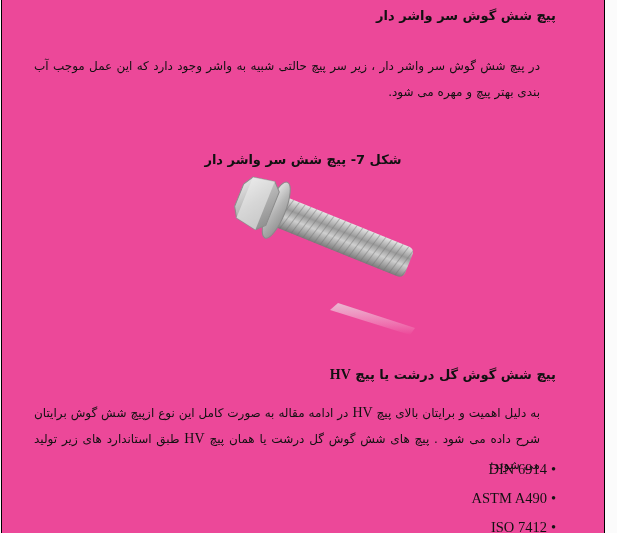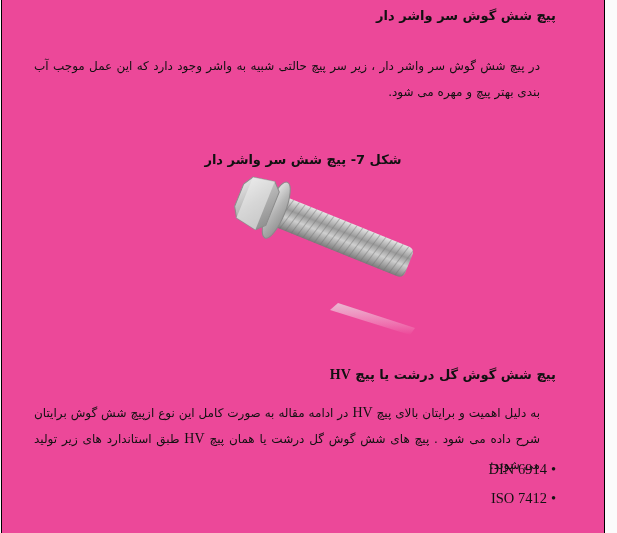--- a/index.html
+++ b/index.html
@@ -172,18 +172,21 @@
       <span class="hv-latin">HV</span>
     </div>
 
     <p class="para para2" style="margin:0;"><span>به دلیل اهمیت و برایتان بالای پیچ </span><span class="latin-inline">HV</span><span> در ادامه مقاله به صورت کامل این نوع ازپیچ شش گوش برایتان شرح داده می شود . پیچ های شش گوش گل درشت یا همان پیچ </span><span class="latin-inline">HV</span><span> طبق استاندارد های زیر تولید می شوند:</span></p>
 
     <ul class="std-list">
       <li>
         <span class="bullet">•</span><span class="std-text">DIN 6914</span>
       </li>
       <li>
+        <span class="bullet">•</span><span class="std-text">ASTM A490</span>
+      </li>
+      <li>
         <span class="bullet">•</span><span class="std-text">ISO 7412</span>
       </li>
     </ul>
 
   </div>
 </div>
 
 </body></html>

